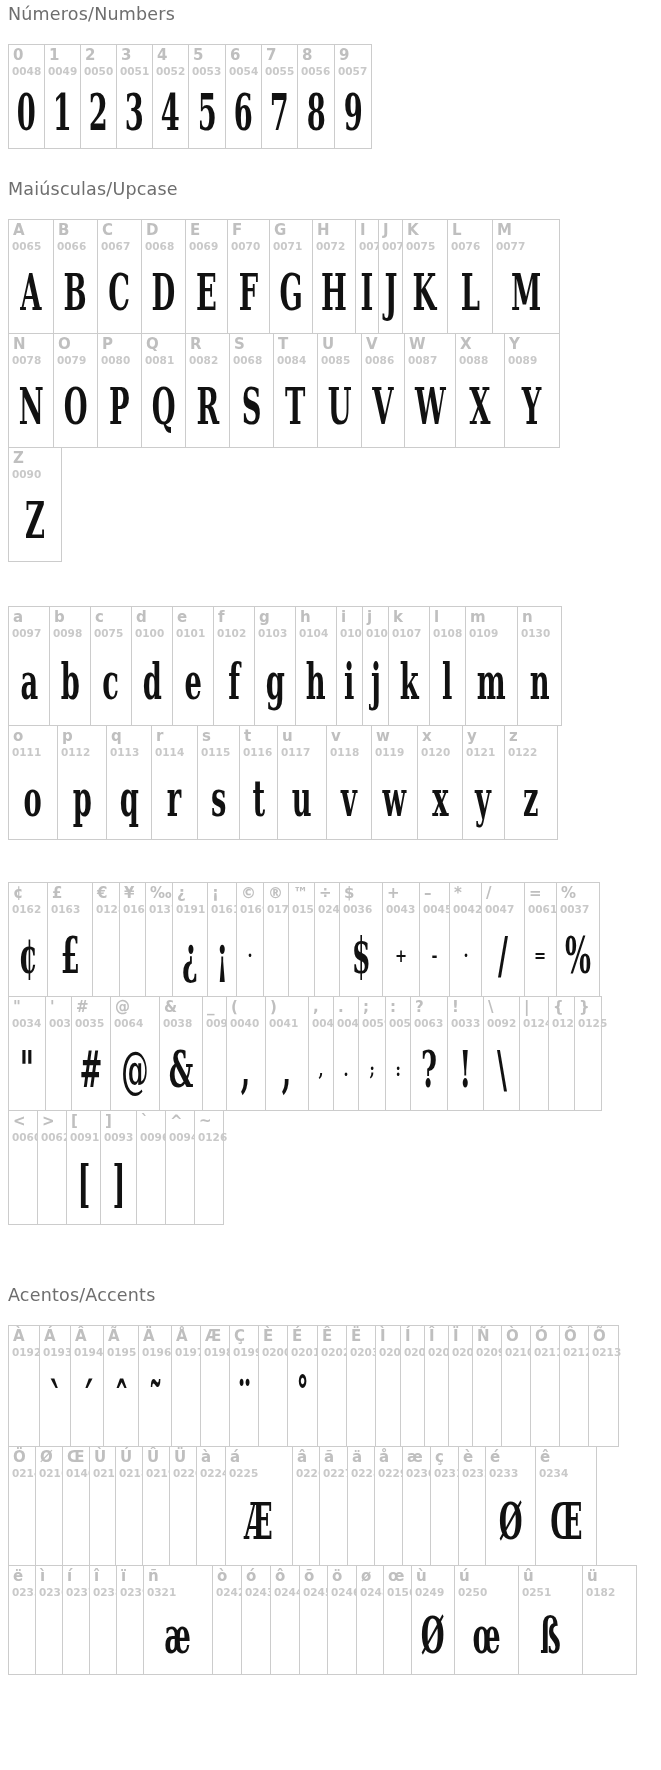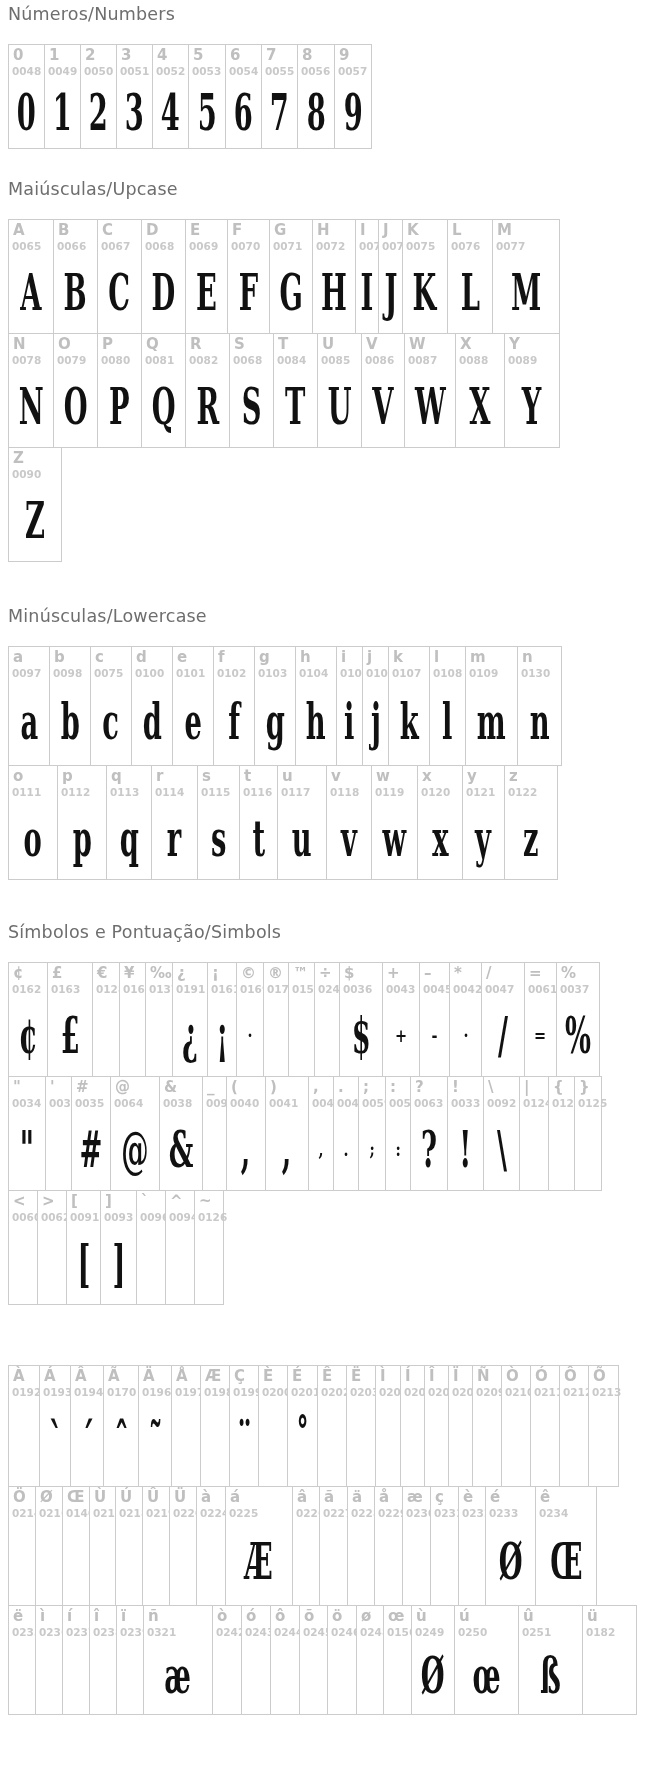--- a/index.html
+++ b/index.html
@@ -284,21 +284,20 @@
         <div class="cell" style="width: 54px; height: 115px;">
           <span class="ch">Z</span>
           <span class="code">0090</span>
           <span class="gwrap">
             <span class="glyph">Z</span>
           </span>
         </div>
       </div>
     </div>
     <div class="sec">
-      <h2>Minúsculas/Lowercase</h2>
       <div class="row">
         <div class="cell" style="width: 42px; height: 120px;">
           <span class="ch">a</span>
           <span class="code">0097</span>
           <span class="gwrap">
             <span class="glyph">a</span>
           </span>
         </div>
         <div class="cell" style="width: 42px; height: 120px;">
           <span class="ch">b</span>
@@ -473,21 +472,20 @@
         <div class="cell" style="width: 54px; height: 115px;">
           <span class="ch">z</span>
           <span class="code">0122</span>
           <span class="gwrap">
             <span class="glyph">z</span>
           </span>
         </div>
       </div>
     </div>
     <div class="sec">
-      <h2>Símbolos e Pontuação/Simbols</h2>
       <div class="row">
         <div class="cell" style="width: 40px; height: 115px;">
           <span class="ch">¢</span>
           <span class="code">0162</span>
           <span class="gwrap">
             <span class="glyph">¢</span>
           </span>
         </div>
         <div class="cell" style="width: 46px; height: 115px;">
           <span class="ch">£</span>
@@ -751,20 +749,21 @@
           <span class="gwrap"></span>
         </div>
         <div class="cell" style="width: 30px; height: 115px;">
           <span class="ch">~</span>
           <span class="code">0126</span>
           <span class="gwrap"></span>
         </div>
       </div>
     </div>
     <div class="sec">
+      <h2>Acentos/Accents</h2>
       <div class="row">
         <div class="cell" style="width: 32px; height: 122px;">
           <span class="ch">À</span>
           <span class="code">0192</span>
           <span class="gwrap"></span>
         </div>
         <div class="cell" style="width: 32px; height: 122px;">
           <span class="ch">Á</span>
           <span class="code">0193</span>
           <span class="gwrap">
@@ -773,21 +772,21 @@
         </div>
         <div class="cell" style="width: 34px; height: 122px;">
           <span class="ch">Â</span>
           <span class="code">0194</span>
           <span class="gwrap">
             <span class="glyph">´</span>
           </span>
         </div>
         <div class="cell" style="width: 36px; height: 122px;">
           <span class="ch">Ã</span>
-          <span class="code">0170</span>
+          <span class="code">0195</span>
           <span class="gwrap">
             <span class="glyph">ˆ</span>
           </span>
         </div>
         <div class="cell" style="width: 34px; height: 122px;">
           <span class="ch">Ä</span>
           <span class="code">0196</span>
           <span class="gwrap">
             <span class="glyph">˜</span>
           </span>

